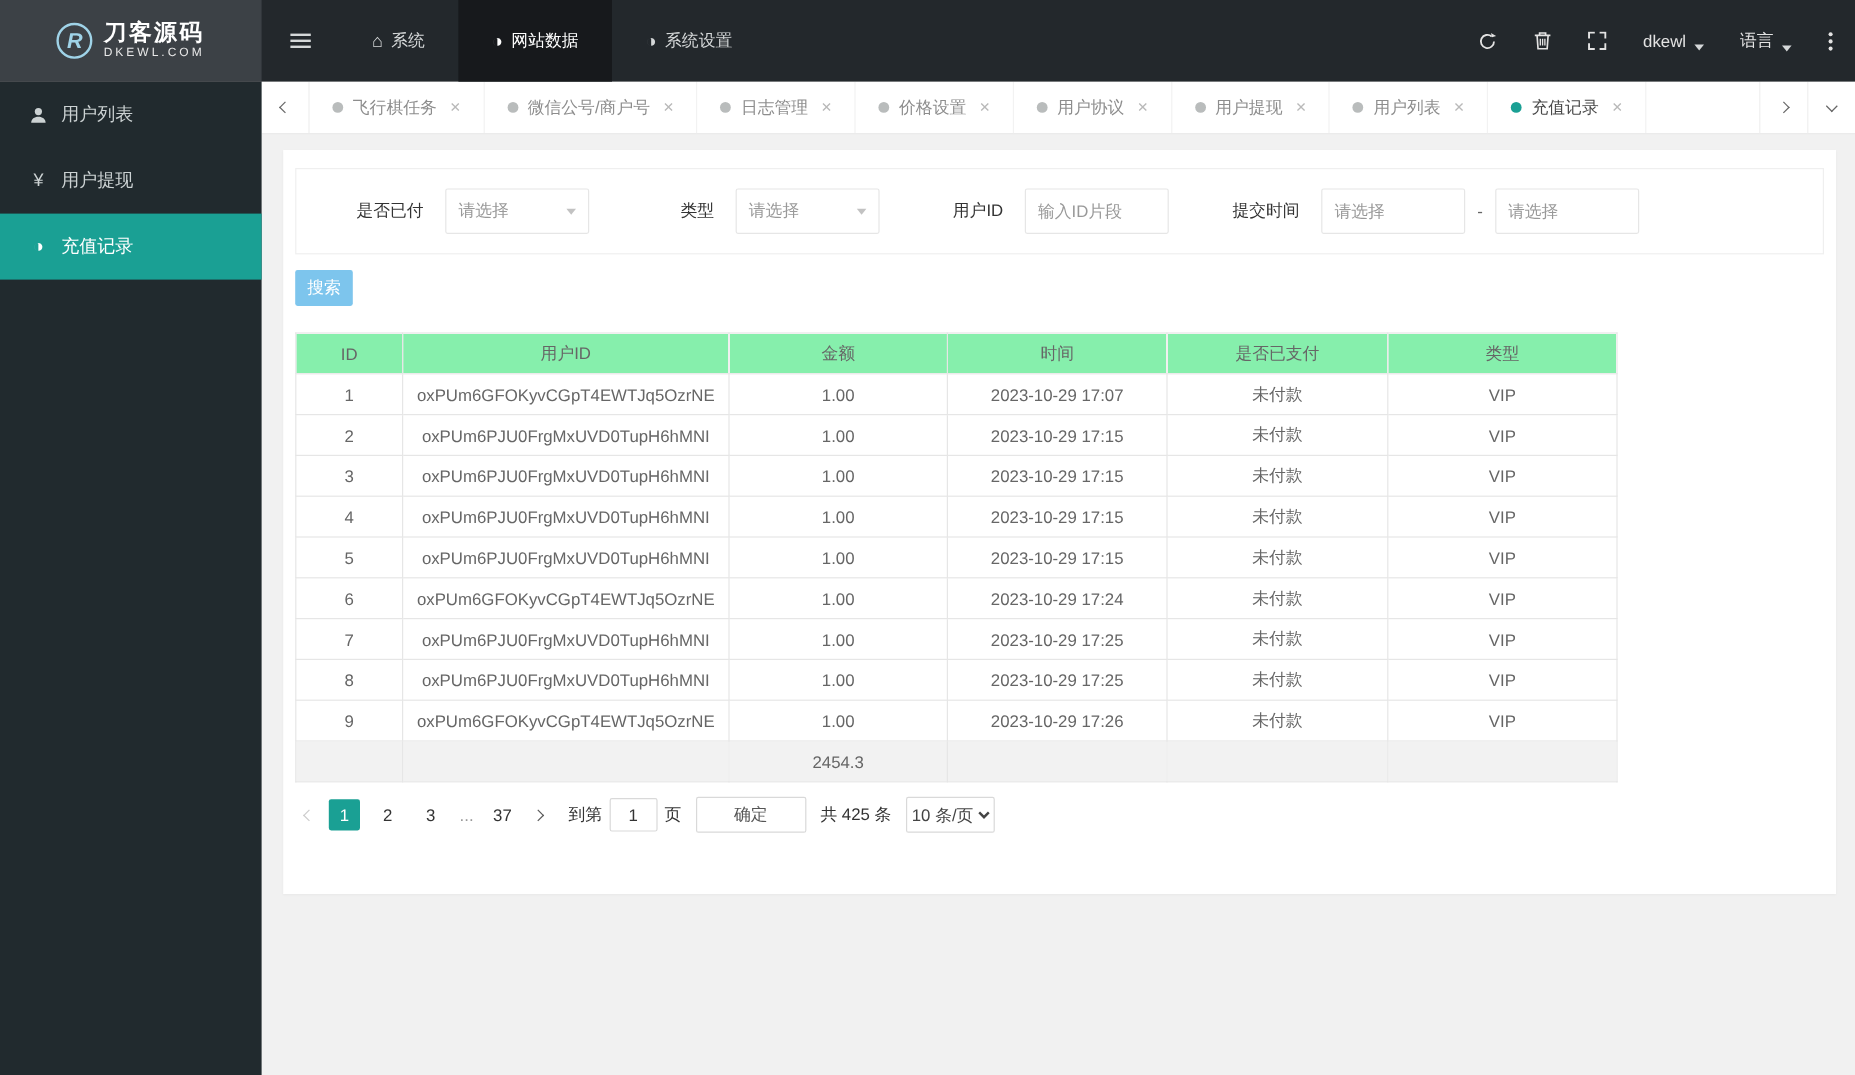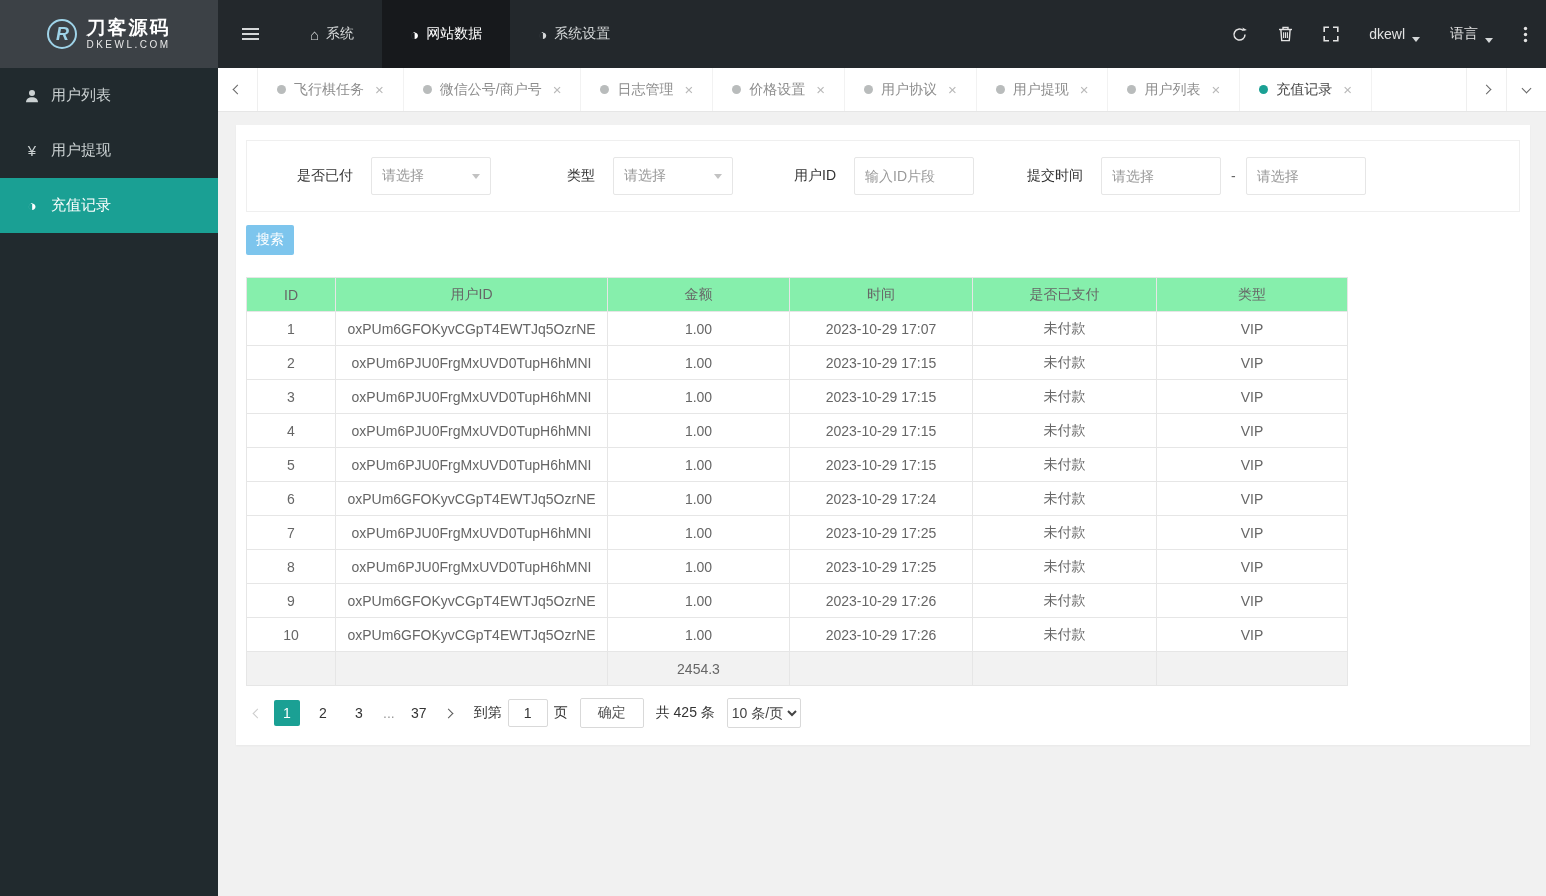--- a/index.html
+++ b/index.html
@@ -74,21 +74,21 @@
 
   .pager { display:flex; align-items:center; margin:12px 10px 0 10px; font-size:14px; color:#333; }
   .pg-arrow { padding:0 8px; cursor:pointer; color:#5a5a5a; display:flex; align-items:center; }
   .pg-arrow.disabled { color:#ccc; }
   .pg-btn { min-width:26px; height:26px; line-height:26px; text-align:center; border-radius:2px; cursor:pointer; margin:0 5px; padding:0 4px; color:#333; }
   .pg-btn.current { background:#1aa094; color:#fff; }
   .pg-ellipsis { margin:0 6px; color:#999; }
   .pg-text { margin:0 6px; color:#333; white-space:nowrap; }
   .pg-text.goto { margin-left:14px; }
   .pg-input { width:40px; height:28px; border:1px solid #d9d9d9; border-radius:2px; text-align:center; font-size:14px; color:#333; }
-  .pg-confirm { height:30px; padding:0 17px; margin:0 6px; border:1px solid #d9d9d9; background:#fff; border-radius:2px; font-size:14px; color:#555; cursor:pointer; font-family:inherit; }
+  .pg-confirm { height:30px; padding:0 31px; margin:0 6px; border:1px solid #d9d9d9; background:#fff; border-radius:2px; font-size:14px; color:#555; cursor:pointer; font-family:inherit; }
   .pg-size { height:30px; border:1px solid #d9d9d9; border-radius:2px; font-size:14px; color:#444; background:#fff; margin-left:6px; font-family:inherit; }
 </style>
 </head>
 <body>
 
 <div class="app">
 
   <div class="topbar">
     <div class="logo">
       <span class="logo-mark">R</span>
@@ -341,28 +341,20 @@
             <tr>
               <td>8</td>
               <td>oxPUm6PJU0FrgMxUVD0TupH6hMNI</td>
               <td>1.00</td>
               <td>2023-10-29 17:25</td>
               <td>未付款</td>
               <td>VIP</td>
             </tr>
             <tr>
               <td>9</td>
-              <td>oxPUm6GFOKyvCGpT4EWTJq5OzrNE</td>
-              <td>1.00</td>
-              <td>2023-10-29 17:26</td>
-              <td>未付款</td>
-              <td>VIP</td>
-            </tr>
-            <tr>
-              <td>10</td>
               <td>oxPUm6GFOKyvCGpT4EWTJq5OzrNE</td>
               <td>1.00</td>
               <td>2023-10-29 17:26</td>
               <td>未付款</td>
               <td>VIP</td>
             </tr>
             <tr class="summary">
               <td></td>
               <td></td>
               <td>2454.3</td>

